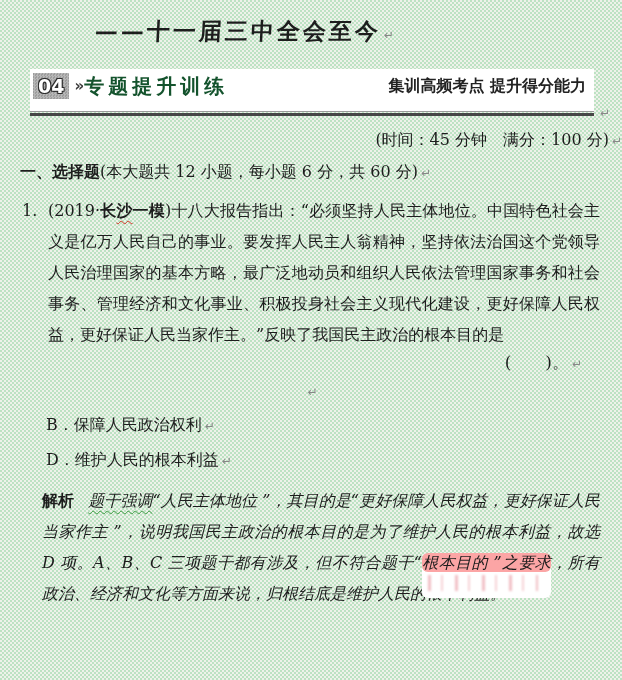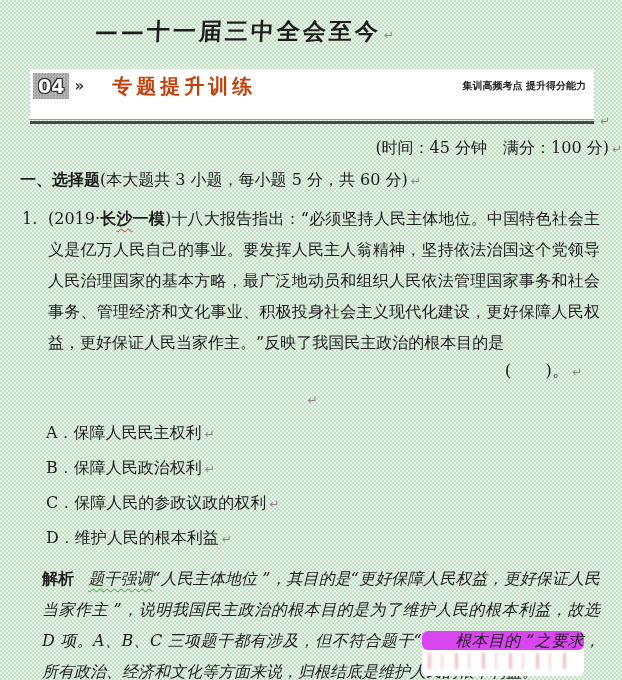--- a/index.html
+++ b/index.html
@@ -20,42 +20,42 @@
     font-size:23px;font-weight:bold;letter-spacing:3px;
     font-family:"DejaVu Serif","Liberation Serif",serif;
     transform:skewX(-3deg);transform-origin:left bottom;
     white-space:nowrap;
   }
   .page-title .cr{display:inline-block;transform:skewX(3deg);}
   
   .banner-wrap{margin:22px 28px 0 30px;position:relative;}
   .banner-box{
     background:#ffffff;height:34px;display:flex;align-items:center;
-    padding:0 8px 16px 3px;border-bottom:1px solid #9a9a9a;
+    padding:0 8px 8px 3px;border-bottom:1px solid #9a9a9a;
   }
   .banner-rule{height:3px;background:#474747;margin-top:1px;}
   .unit-number{
     display:inline-block;
     background:repeating-conic-gradient(#b7b7b7 0% 25%, #9d9d9d 0% 50%) 0 0 / 3px 3px;
     color:#ffffff;
     font-family:"DejaVu Sans","Liberation Sans",sans-serif;
     font-weight:bold;font-size:19px;line-height:26px;
     padding:0 5px;
     text-shadow:1px 1px 0 #2e2e2e,-1px -1px 0 #2e2e2e,1px -1px 0 #2e2e2e,-1px 1px 0 #2e2e2e;
   }
   .banner-chevron{
     color:#3c3c3c;font-size:15px;font-weight:bold;margin-left:5px;
     font-family:"DejaVu Sans","Liberation Sans",sans-serif;
   }
   .banner-title{
-    margin-left:28px;font-size:20px;font-weight:bold;letter-spacing:4px;
-    color:#c2410c;font-family:Liberation Sans, sans-serif;white-space:nowrap;
+    font-size:20px;font-weight:bold;letter-spacing:4px;
+    color:#14532d;font-family:Liberation Sans, sans-serif;white-space:nowrap;
   }
   .banner-tagline{
-    margin-left:auto;font-size:10px;font-weight:bold;color:#222;
+    margin-left:auto;font-size:16px;font-weight:bold;color:#222;
     font-family:"DejaVu Sans","Liberation Sans",sans-serif;white-space:nowrap;
   }
   .banner-cr{position:absolute;right:-16px;bottom:-4px;}
   
   .exam-info{margin-top:14px;text-align:right;font-size:16px;}
   .section-heading{margin:11px 0 0 20px;font-size:16px;}
   .section-label{font-weight:bold;font-family:"DejaVu Sans","Liberation Sans",sans-serif;text-align:center;}
   
   .question{
     margin:12px 0 0 22px;position:relative;padding-left:26px;width:552px;
@@ -80,23 +80,22 @@
   .analysis{
     margin:7px 0 0 42px;width:558px;font-size:16px;line-height:31px;text-align:justify;
   }
   .block-label{
     font-weight:bold;font-style:normal;margin-right:14px;
     font-family:"DejaVu Sans","Liberation Sans",sans-serif;
     border-radius:8px;
   }
   .kaiti{font-style:italic;border-radius:6px;}
   .hl{
-    position:relative;background:#d946ef;
+    position:relative;background:#fca5a5;
     box-shadow:0 10px 0 0 #ffffff,0 20px 0 0 #ffffff,0 26px 0 0 #ffffff;
-    padding-left:33px;
   }
   .hl::after{
     content:"";position:absolute;left:6px;top:22px;width:85%;height:16px;
     background:repeating-linear-gradient(90deg,
       rgba(230,140,150,0.55) 0 3px, rgba(230,140,150,0) 3px 13px,
       rgba(230,140,150,0.4) 13px 15px, rgba(230,140,150,0) 15px 27px);
     filter:blur(1.2px);
   }
 </style>
 </head>
@@ -115,45 +114,39 @@
   </div>
   <div class="banner-rule"></div>
   <span class="cr banner-cr">↵</span>
 </div>
 
 <div class="exam-info">
   <span>(时间：45 分钟　满分：100 分)</span><span class="cr">↵</span>
 </div>
 
 <div class="section-heading">
-  <span class="section-label">一、选择题</span><span>(本大题共 3 小题，每小题 5 分，共 60 分)</span><span class="cr">↵</span>
+  <span class="section-label">一、选择题</span><span>(本大题共 12 小题，每小题 6 分，共 60 分)</span><span class="cr">↵</span>
 </div>
 
 <div class="question">
   <span class="q-number">1.</span>
   <span>(2019·</span><span class="q-source-bold">长</span><span class="q-source-bold wavy-red">沙</span><span class="q-source-bold">一模</span><span>)</span><span>十八大报告指出：“必须坚持人民主体地位。中国特色社会主义是亿万人民自己的事业。要发挥人民主人翁精神，坚持依法治国这个党领导人民治理国家的基本方略，最广泛地动员和组织人民依法管理国家事务和社会事务、管理经济和文化事业、积极投身社会主义现代化建设，更好保障人民权益，更好保证人民当家作主。”反映了我国民主政治的根本目的是</span>
 </div>
 
 <div class="bracket-line">
   <span>(　　)。</span><span class="cr">↵</span>
 </div>
 
 <div class="blank-line">
   <span class="cr">↵</span>
 </div>
 
 <div class="options">
   <div class="option-row">
-    <span>A．</span><span>保障人民民主权利</span><span class="cr">↵</span>
-  </div>
-  <div class="option-row">
     <span>B．</span><span>保障人民政治权利</span><span class="cr">↵</span>
-  </div>
-  <div class="option-row">
-    <span>C．</span><span>保障人民的参政议政的权利</span><span class="cr">↵</span>
   </div>
   <div class="option-row">
     <span>D．</span><span>维护人民的根本利益</span><span class="cr">↵</span>
   </div>
 </div>
 
 <div class="analysis">
   <span class="block-label">解析</span><span class="kaiti wavy-green">题干强调</span><span class="kaiti">“人民主体地位 ”，其目的是“更好保障人民权益，更好保证人民当家作主 ”，说明我国民主政治的根本目的是为了维护人民的根本利益，故选 D 项。A、B、C 三项题干都有涉及，但不符合题干“</span><span class="kaiti hl">根本目的 ”之要求</span><span class="kaiti">，所有政治、经济和文化等方面来说，归根结底是维护人民的根本利益。</span><span class="cr">↵</span>
 </div>
 

